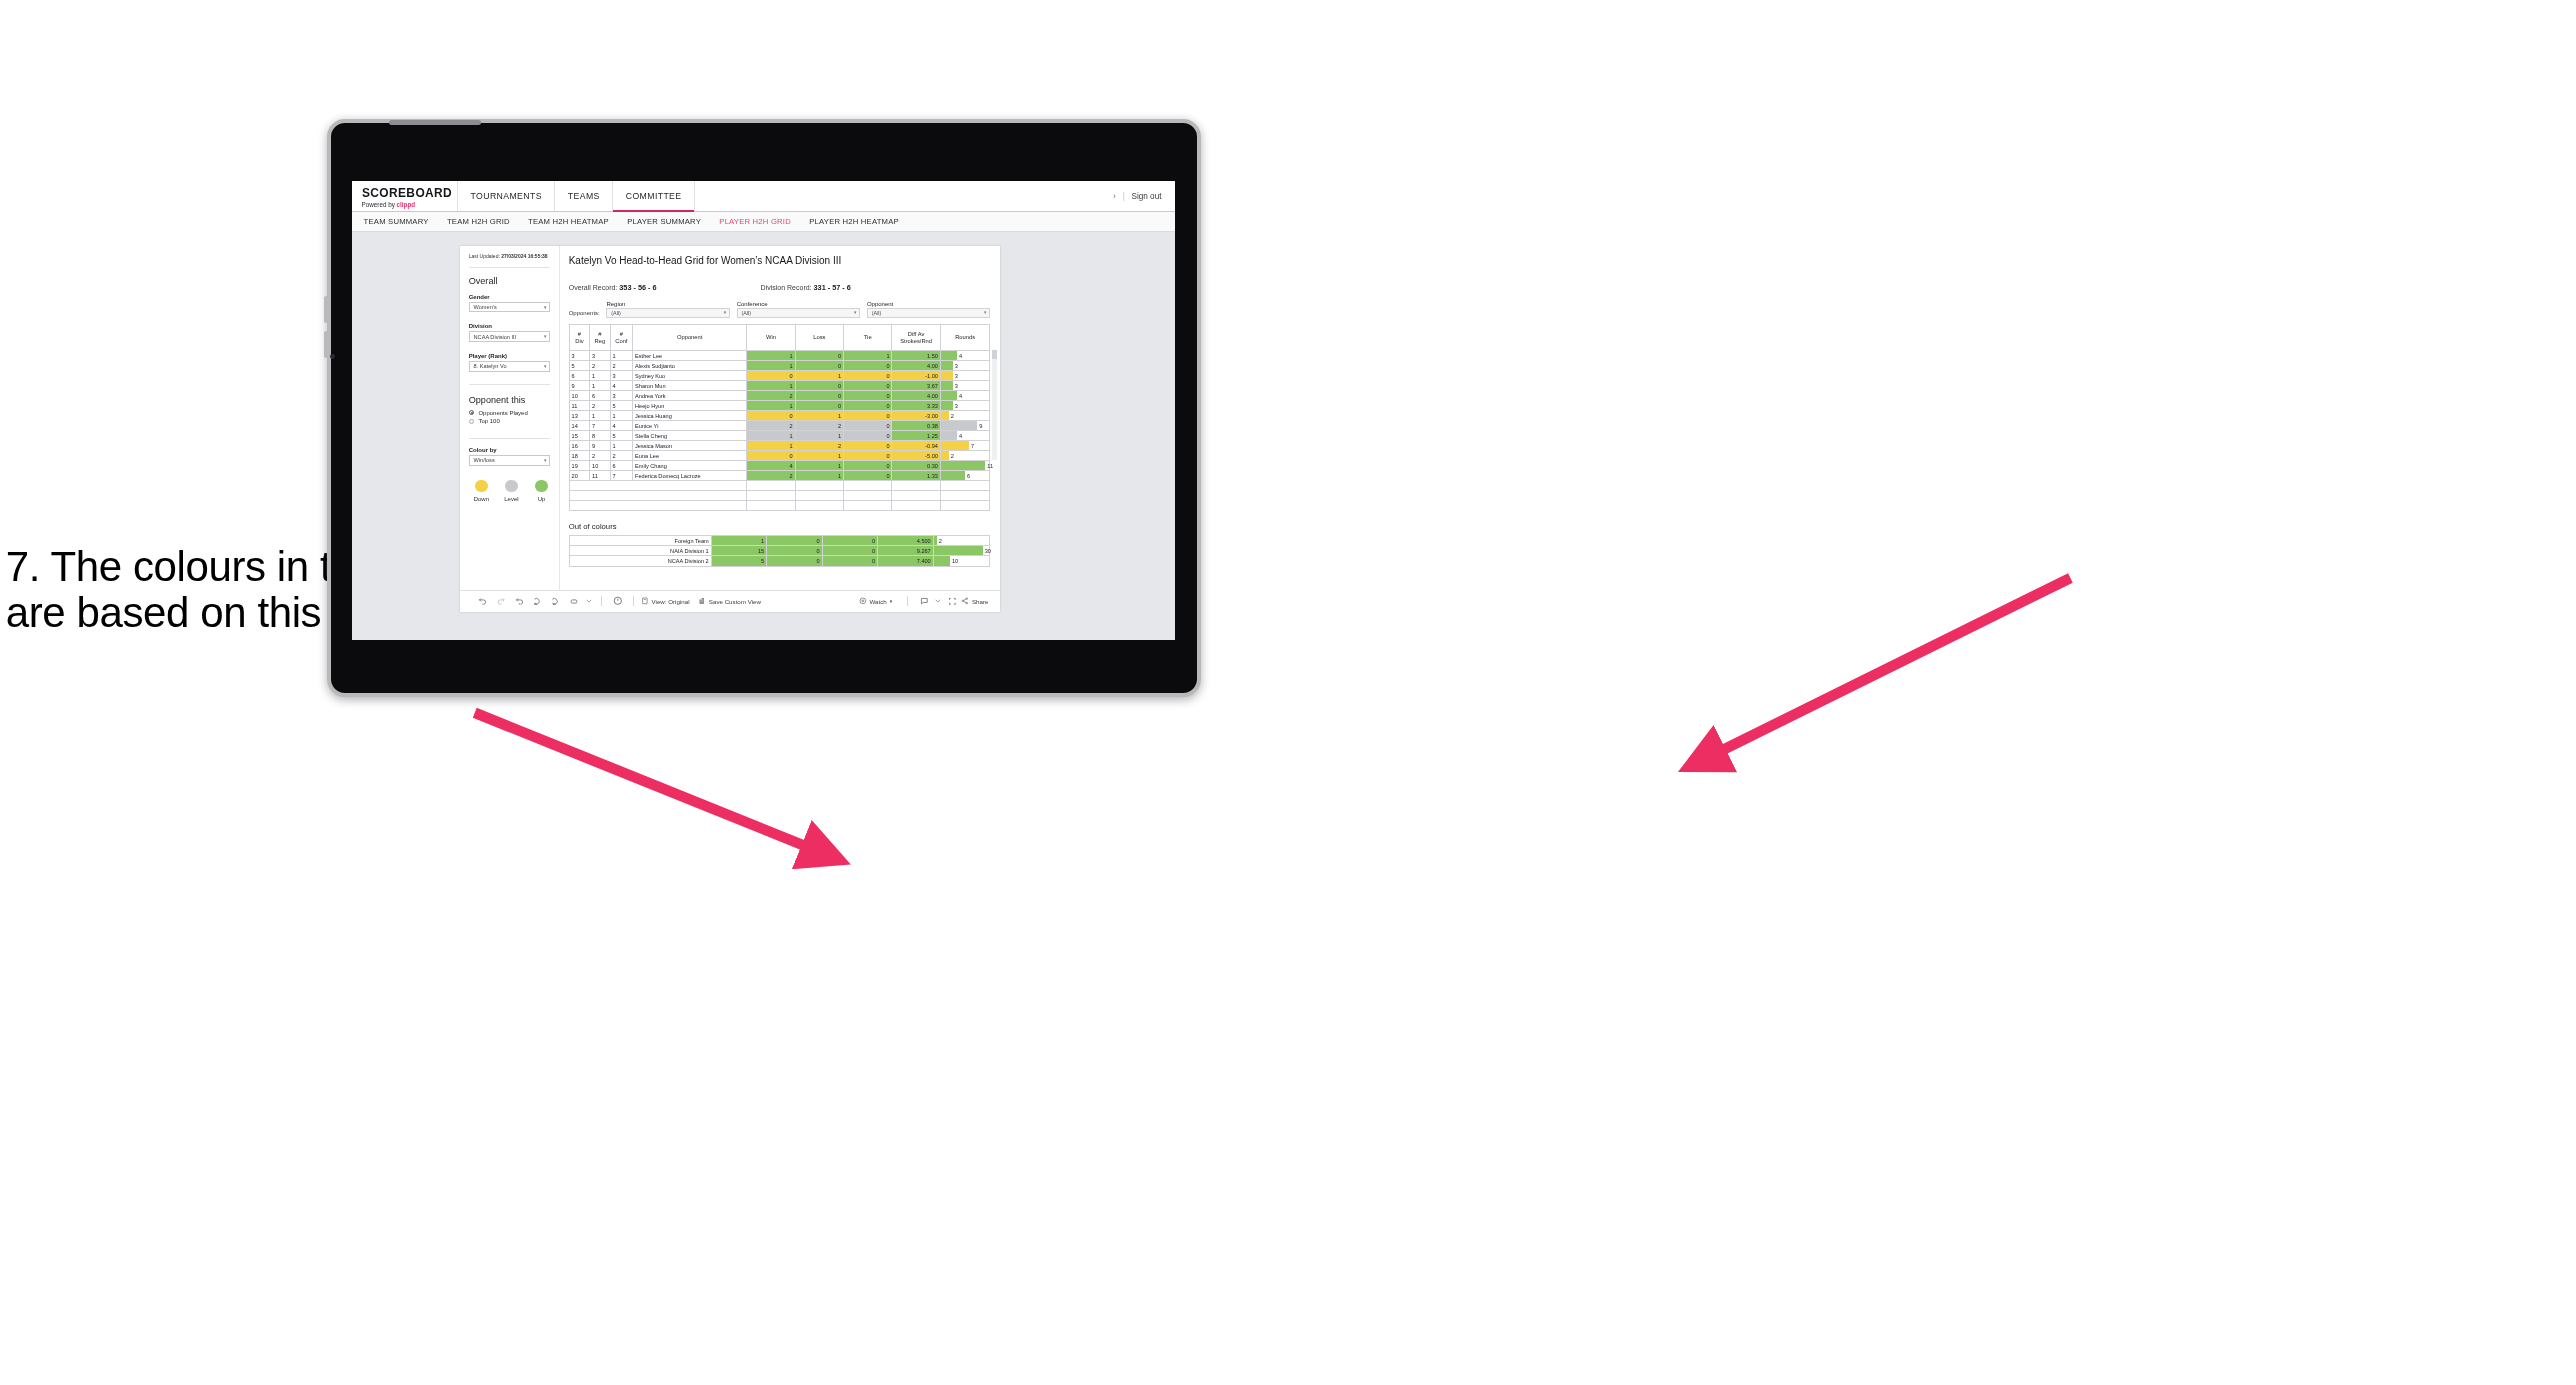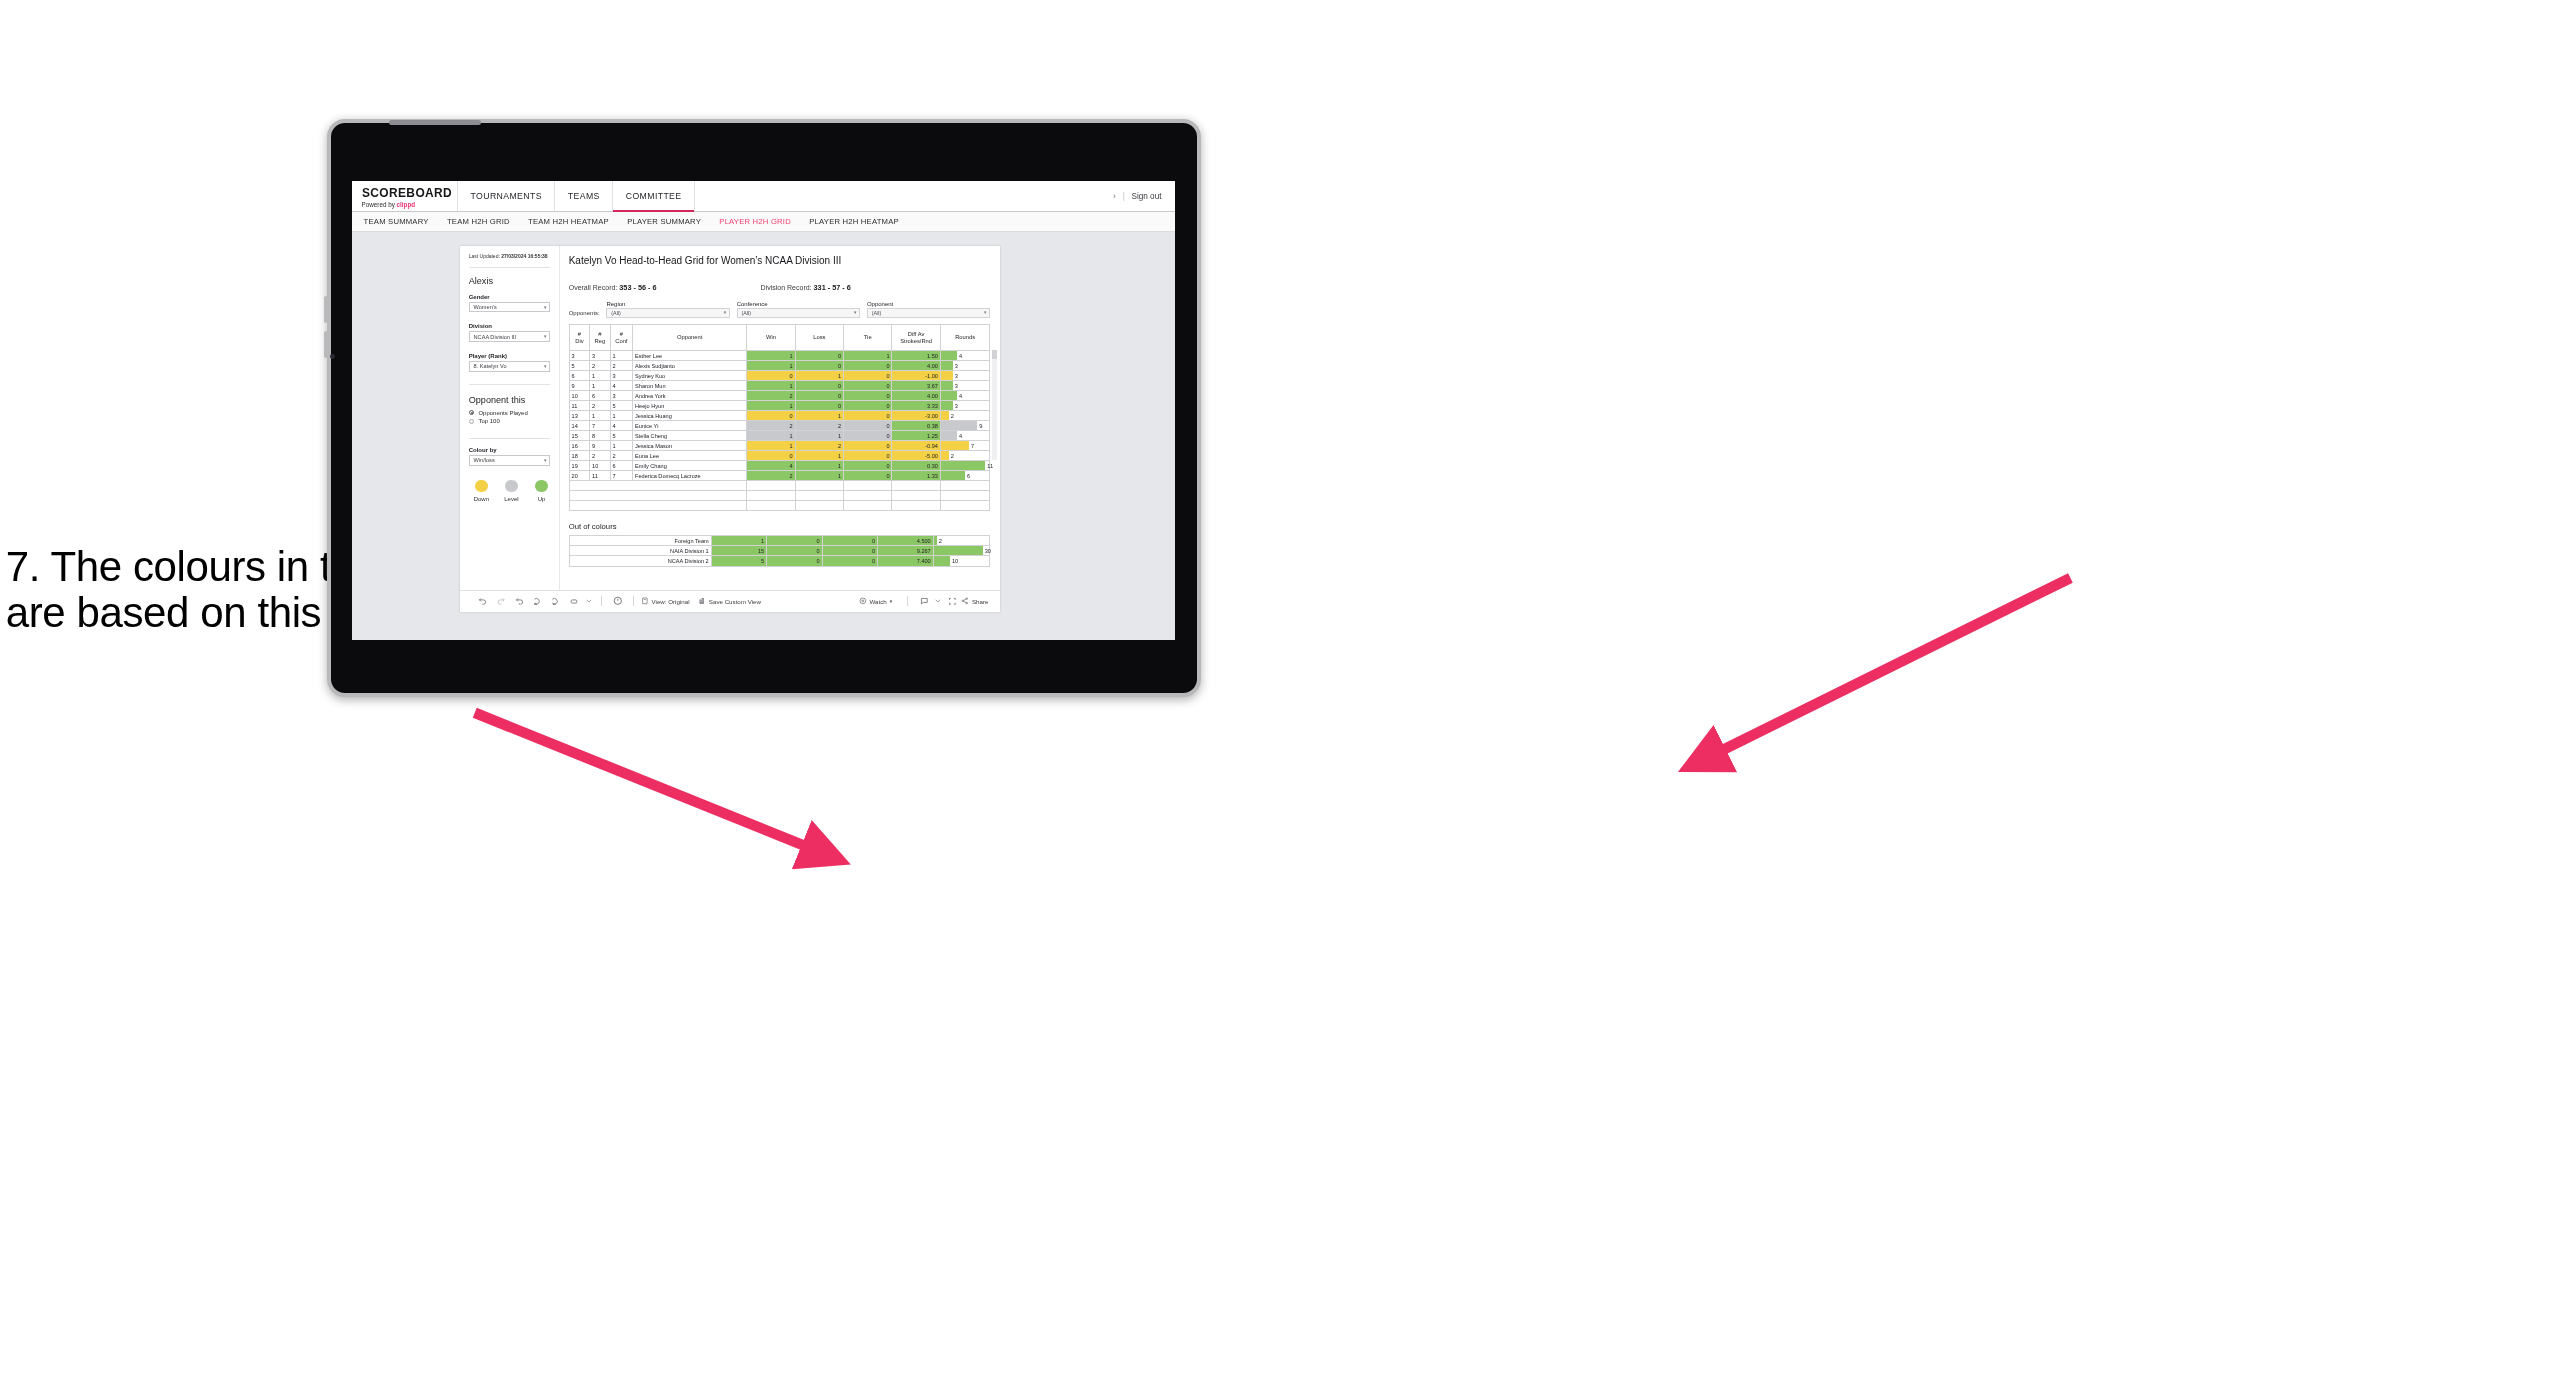--- a/index.html
+++ b/index.html
@@ -246,21 +246,21 @@
       <div class="canvas">
         <div id="dash">
           <div id="dash-body">
 
             <div class="side">
               <div class="updated">
                 <span>Last Updated: </span><b>27/03/2024 16:55:38</b>
               </div>
               <div class="hr"></div>
 
-              <div class="side-h">Alexis</div>
+              <div class="side-h">Overall</div>
 
               <div class="fld-label">Gender</div>
               <div class="sel">
                 <span>Women’s</span>
                 <span class="arr">▾</span>
               </div>
               <div class="gap10"></div>
 
               <div class="fld-label">Division</div>
               <div class="sel">

